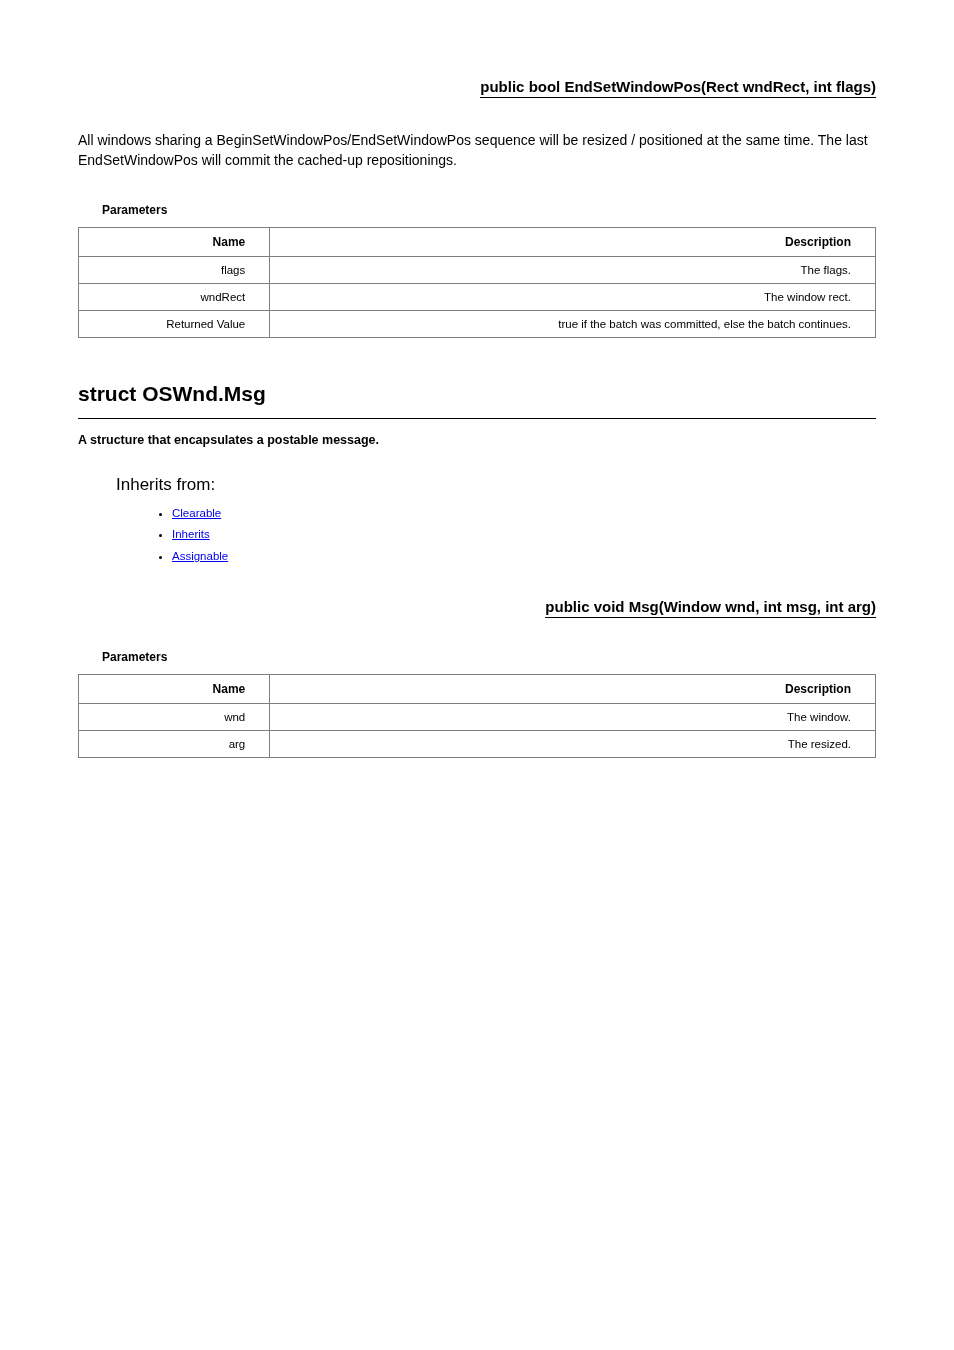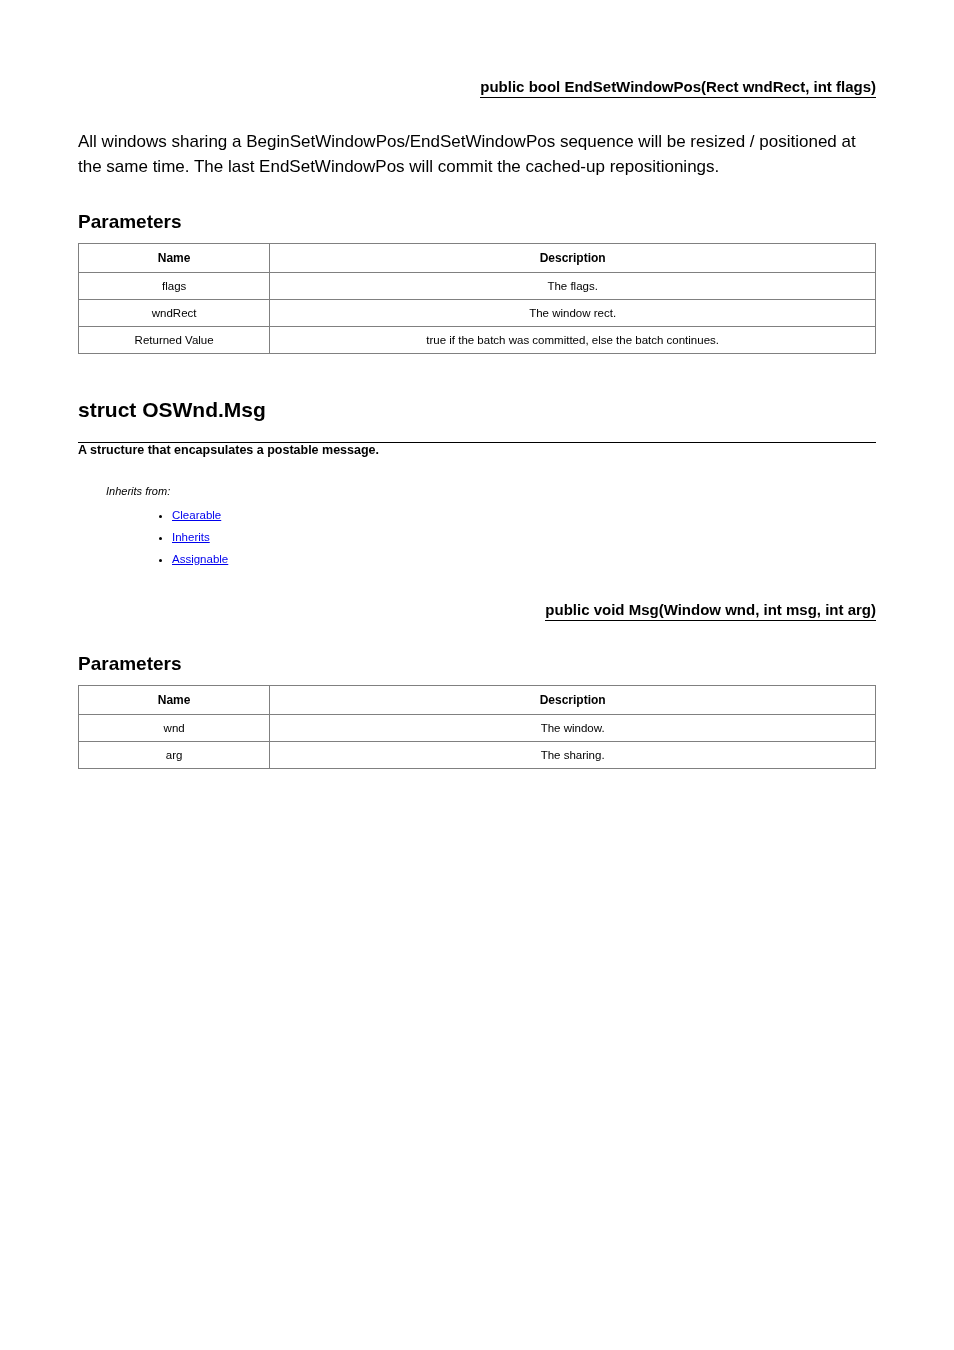--- a/index.html
+++ b/index.html
@@ -10,68 +10,69 @@
     font-weight: 600;
     font-size: 15px;
     border-bottom: 1px solid #000;
     padding-bottom: 2px;
     margin-bottom: 6px;
     display: inline-block;
   }
   .rule-wrap { margin-bottom: 26px; text-align: right; }
   .notes {
     font-family: Verdana, Geneva, sans-serif;
-    font-size: 17px;
+    font-size: 14px;
     line-height: 1.45;
     margin-bottom: 32px;
   }
   h4.params-title {
     font-family: "Futura", "Century Gothic", "Verdana", sans-serif;
     font-weight: 600;
-    font-size: 19px;
+    font-size: 12px;
     margin-bottom: 10px;
+    margin-left: 24px;
   }
   table.params {
     width: 100%;
     border-collapse: collapse;
     font-family: Verdana, Geneva, sans-serif;
     font-size: 11.5px;
     margin-bottom: 44px;
   }
   table.params th, table.params td {
     border: 1px solid #808080;
     padding: 7px 24px;
-    text-align: center;
+    text-align: right;
     vertical-align: top;
   }
   table.params th {
     font-family: "Futura", "Century Gothic", "Verdana", sans-serif;
     font-weight: 600;
     font-size: 12px;
   }
   table.params th:first-child, table.params td:first-child { width: 24%; }
   h2.struct-title {
     font-family: "Futura", "Century Gothic", "Verdana", sans-serif;
     font-weight: 600;
     font-size: 21px;
     border-bottom: 1.5px solid #000;
-    padding-bottom: 20px;
+    padding-bottom: 12px;
+    margin-bottom: 14px;
   }
   .struct-sub {
     font-family: "Futura", "Century Gothic", "Verdana", sans-serif;
     font-weight: 600;
     font-size: 12.5px;
     margin-bottom: 28px;
   }
   .inherits {
     font-family: Verdana, Geneva, sans-serif;
-    font-size: 11px;
+    font-size: 17px;
     margin-bottom: 8px;
-    margin-left: 28px;
-    font-style: italic;
+    margin-left: 38px;
   }
   ul.inherit-list {
     list-style: disc;
     margin-left: 94px;
     margin-bottom: 24px;
   }
   ul.inherit-list li {
     font-family: Verdana, Geneva, sans-serif;
     font-size: 11.5px;
     line-height: 1.9;
@@ -137,19 +138,19 @@
           <th>Description</th>
         </tr>
       </thead>
       <tbody id="rule2-rows">
           <tr>
             <td>wnd</td>
             <td>The window.</td>
           </tr>
           <tr>
             <td>arg</td>
-            <td>The sharing.</td>
+            <td>The resized.</td>
           </tr>
         </tbody>
     </table>
   </div>
 
 </div>
 
 </body></html>

